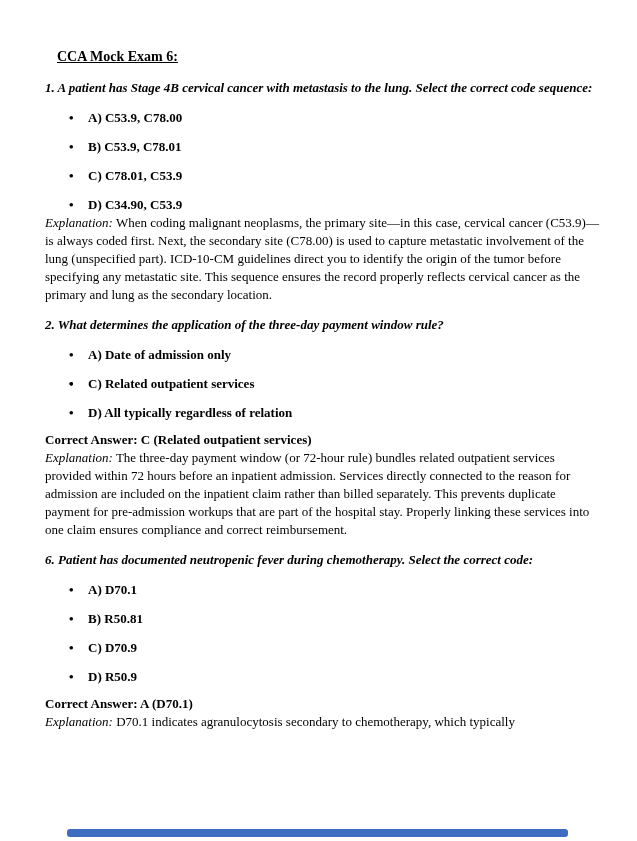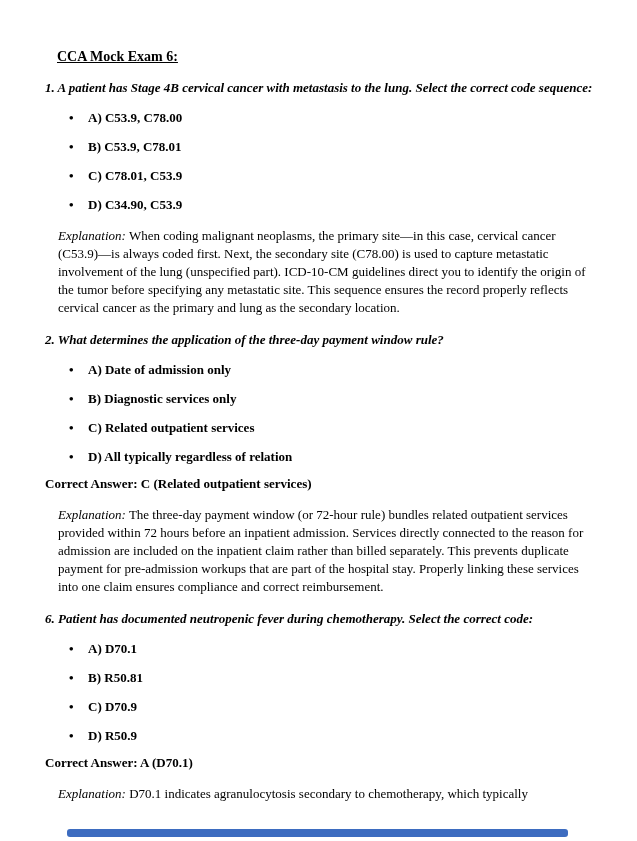--- a/index.html
+++ b/index.html
@@ -50,21 +50,21 @@
   }
   .answer-line {
     font-size: 13px;
     font-weight: bold;
     line-height: 18px;
     margin: 9px 0 0 0;
   }
   .explanation {
     font-size: 13px;
     line-height: 18px;
-    margin: 13px;
+    margin: 0;
   }
   .explanation .expl-label {
     font-style: italic;
   }
   .scrollbar-thumb {
     position: absolute;
     left: 67px;
     top: 829px;
     width: 501px;
     height: 8px;
@@ -87,21 +87,21 @@
       <li><span class="bullet">•</span><span>C) C78.01, C53.9</span></li>
       <li><span class="bullet">•</span><span>D) C34.90, C53.9</span></li>
     </ul>
     <p class="explanation"><span class="expl-label">Explanation:</span><span> When coding malignant neoplasms, the primary site—in this case, cervical cancer (C53.9)—is always coded first. Next, the secondary site (C78.00) is used to capture metastatic involvement of the lung (unspecified part). ICD-10-CM guidelines direct you to identify the origin of the tumor before specifying any metastatic site. This sequence ensures the record properly reflects cervical cancer as the primary and lung as the secondary location.</span></p>
   </section>
 
   <section>
     <p class="question-text">2. What determines the application of the three-day payment window rule?</p>
     <ul class="options">
       <li><span class="bullet">•</span><span>A) Date of admission only</span></li>
-      <li><span class="bullet">•</span><span>B) Diagnostic services only</span></li>
+      <li><span class="bullet">•</span></li>
       <li><span class="bullet">•</span><span>C) Related outpatient services</span></li>
       <li><span class="bullet">•</span><span>D) All typically regardless of relation</span></li>
     </ul>
     <p class="answer-line">Correct Answer: C (Related outpatient services)</p>
     <p class="explanation"><span class="expl-label">Explanation:</span><span> The three-day payment window (or 72-hour rule) bundles related outpatient services provided within 72 hours before an inpatient admission. Services directly connected to the reason for admission are included on the inpatient claim rather than billed separately. This prevents duplicate payment for pre-admission workups that are part of the hospital stay. Properly linking these services into one claim ensures compliance and correct reimbursement.</span></p>
   </section>
 
   <section>
     <p class="question-text">6. Patient has documented neutropenic fever during chemotherapy. Select the correct code:</p>
     <ul class="options">

